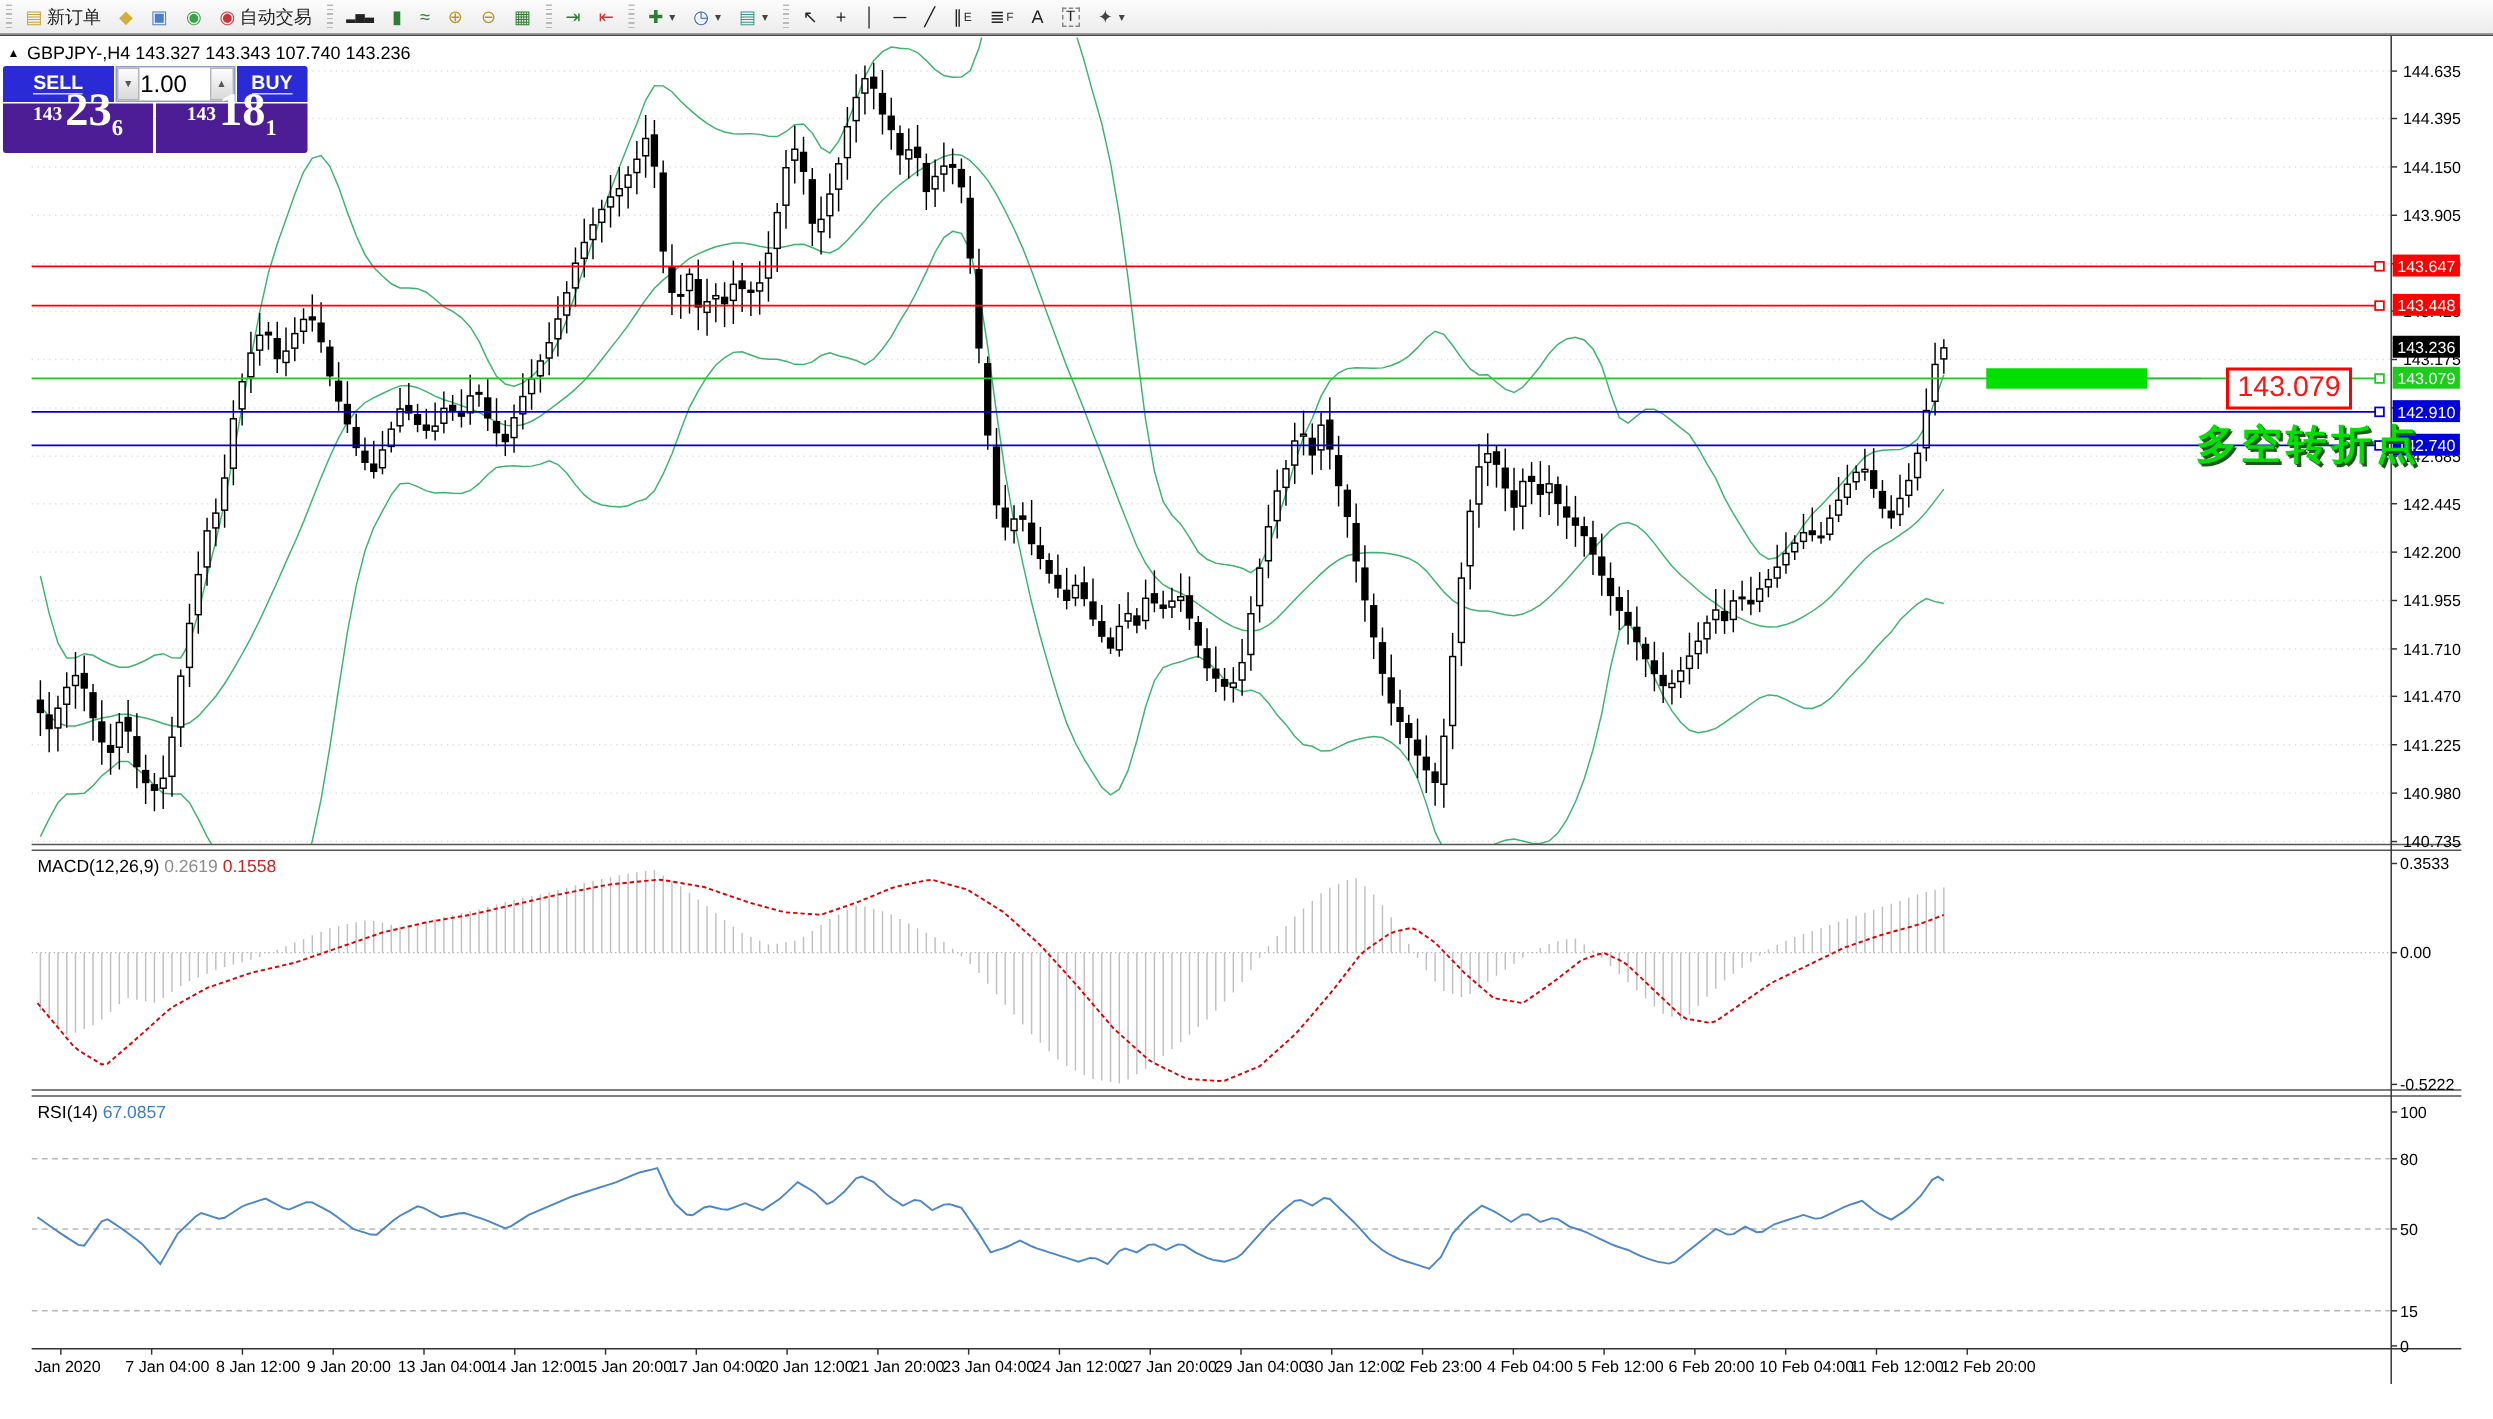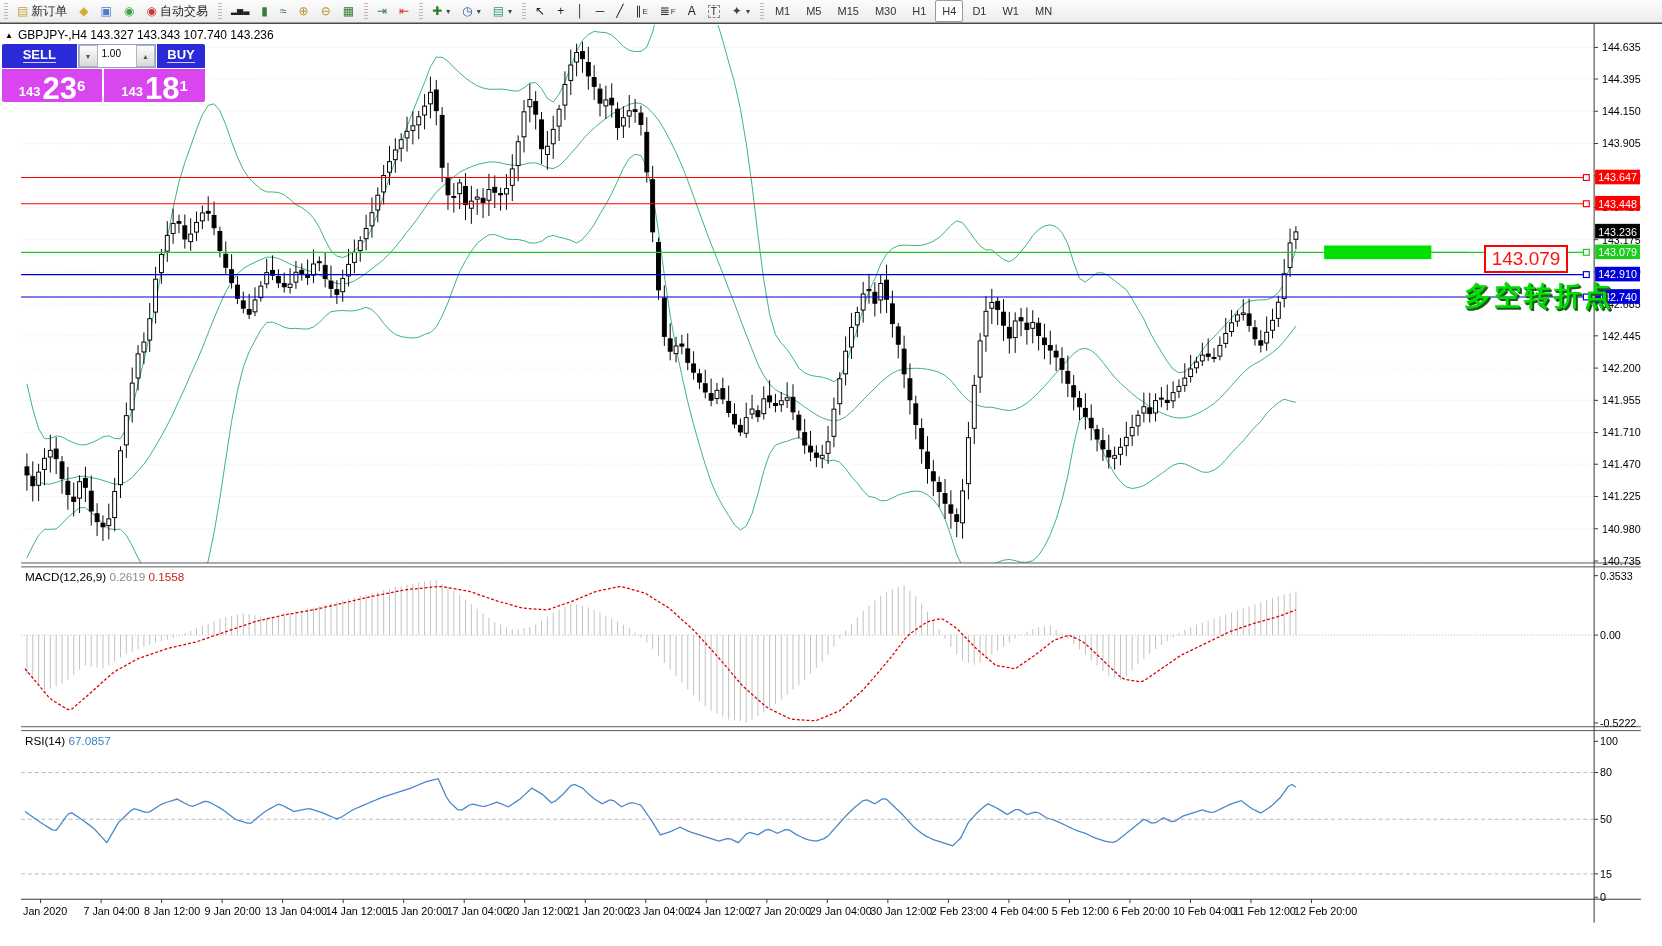--- a/index.html
+++ b/index.html
@@ -31,24 +31,24 @@
   #trade-panel{position:absolute;top:20px;left:2px;width:203px;user-select:none;}
   .tp-row1{display:flex;height:24px;}
   .tp-btn{background:#2a2ad6;color:#fff;font-size:13px;font-weight:bold;
     display:flex;align-items:flex-start;justify-content:center;padding-top:3px;cursor:pointer;}
   .tp-btn span{border-bottom:1px solid #cfcfff;line-height:15px;}
   #sell-btn{width:76px;border-radius:2px 0 0 0;}
   #buy-btn{width:49px;border-radius:0 2px 0 0;}
   .vol-wrap{width:78px;background:#fff;border:1px solid #8ea0c8;display:flex;margin:0 1px;}
   .vol-spin{width:17px;background:linear-gradient(#fdfdfd,#d9d9d9);border:1px solid #b5b5b5;
     font-size:7px;color:#555;display:flex;align-items:center;justify-content:center;cursor:pointer;}
-  .vol-input{flex:1;text-align:right;font-size:10px;color:#000;padding:3px 15px 0 0;}
+  .vol-input{flex:1;text-align:right;font-size:16px;color:#000;padding:3px 15px 0 0;}
   .tp-row2{display:flex;height:33px;margin-top:1px;}
-  .tp-price{background:#d946ef;color:#fff;display:flex;align-items:flex-end;justify-content:center;
-    padding-bottom:0;cursor:pointer;}
+  .tp-price{background:#4c1d95;color:#fff;display:flex;align-items:flex-end;justify-content:center;
+    padding-bottom:16px;cursor:pointer;font-family:Liberation Serif, serif;}
   #sell-price{width:100px;margin-right:2px;border-radius:0 0 0 2px;}
   #buy-price{width:101px;border-radius:0 0 2px 0;}
   .p-small{font-size:13px;font-weight:bold;margin-right:2px;line-height:20px;}
   .p-big{font-size:31px;font-weight:bold;line-height:26px;}
   .p-sup{font-size:15px;font-weight:bold;line-height:34px;align-self:flex-start;}
   
   #price-callout{position:absolute;left:1484px;top:221px;width:80px;height:24px;background:#fff;
     border:2px solid #ff0000;color:#ff1212;font-size:19px;line-height:23px;text-align:center;}
   #turning-point{position:absolute;left:1440px;top:254px;font-size:27px;font-weight:bold;
     color:#00e000;letter-spacing:3px;text-shadow:2px 2px 0 #1c5a1c,1px 1px 0 #1c5a1c;white-space:nowrap;margin-left:24px;}
@@ -151,32 +151,20 @@
         <div class="tb-btn">
           <span class="glyph" style="color: rgb(34, 34, 34);">A</span>
         </div>
         <div class="tb-btn">
           <span class="boxed" style="color: rgb(34, 34, 34);">T</span>
         </div>
         <div class="tb-btn">
           <span class="glyph" style="color: rgb(68, 68, 68);">✦</span>
           <span class="dd">▾</span>
         </div>
-      </div>
-      <div class="tb-group">
-        <div class="grip"></div>
-        <div class="tb-btn tf-btn">M1</div>
-        <div class="tb-btn tf-btn">M5</div>
-        <div class="tb-btn tf-btn">M15</div>
-        <div class="tb-btn tf-btn">M30</div>
-        <div class="tb-btn tf-btn">H1</div>
-        <div class="tb-btn tf-btn active">H4</div>
-        <div class="tb-btn tf-btn">D1</div>
-        <div class="tb-btn tf-btn">W1</div>
-        <div class="tb-btn tf-btn">MN</div>
       </div>
     </div>
   <div id="dark-strip"></div>
 
   <div id="chart-area">
     <svg id="chart-svg" width="1662" height="922" viewBox="0 24 1662 946">
         <defs>
           <clipPath id="mainclip">
             <rect x="0" y="25" width="1613" height="552"></rect>
           </clipPath>

